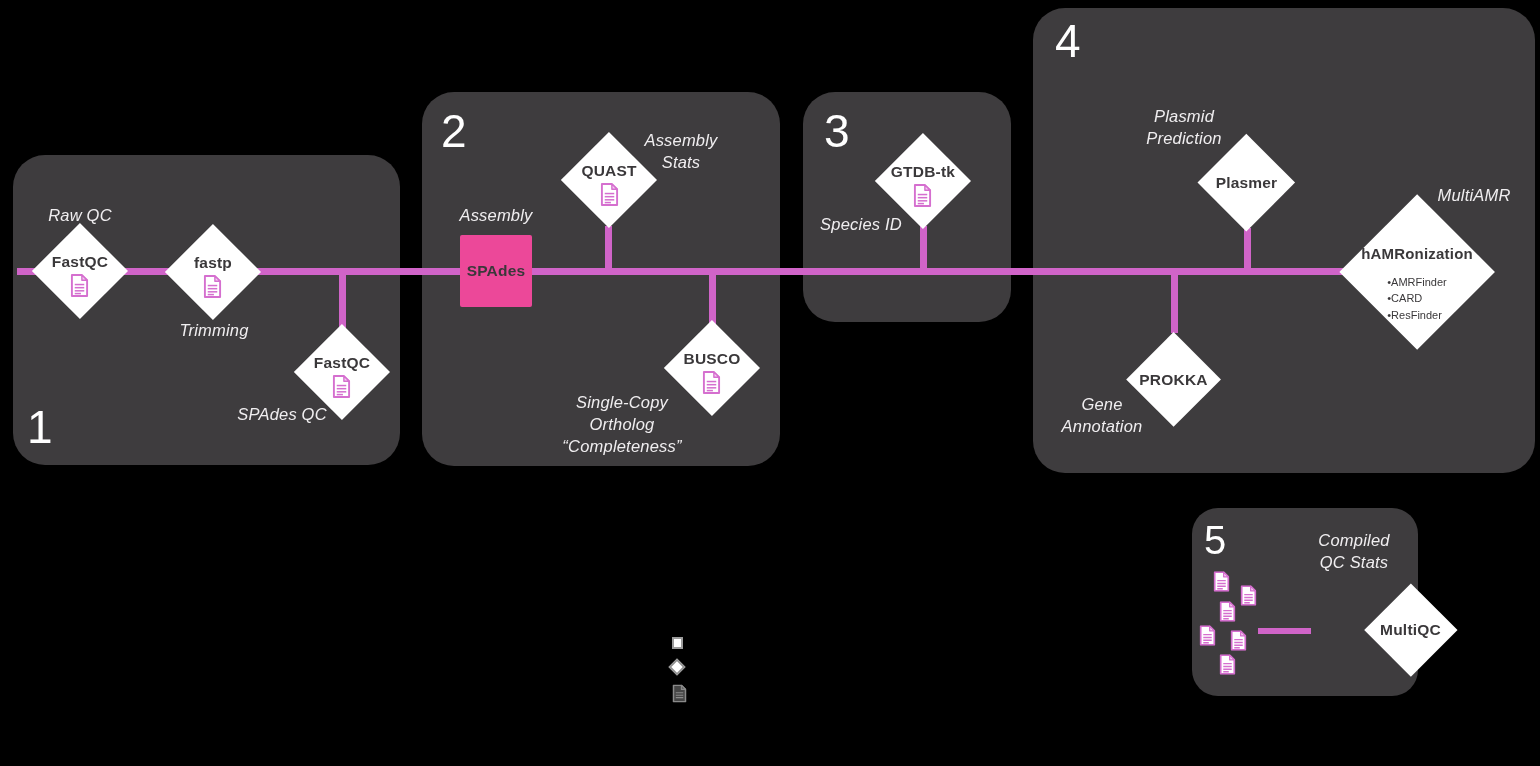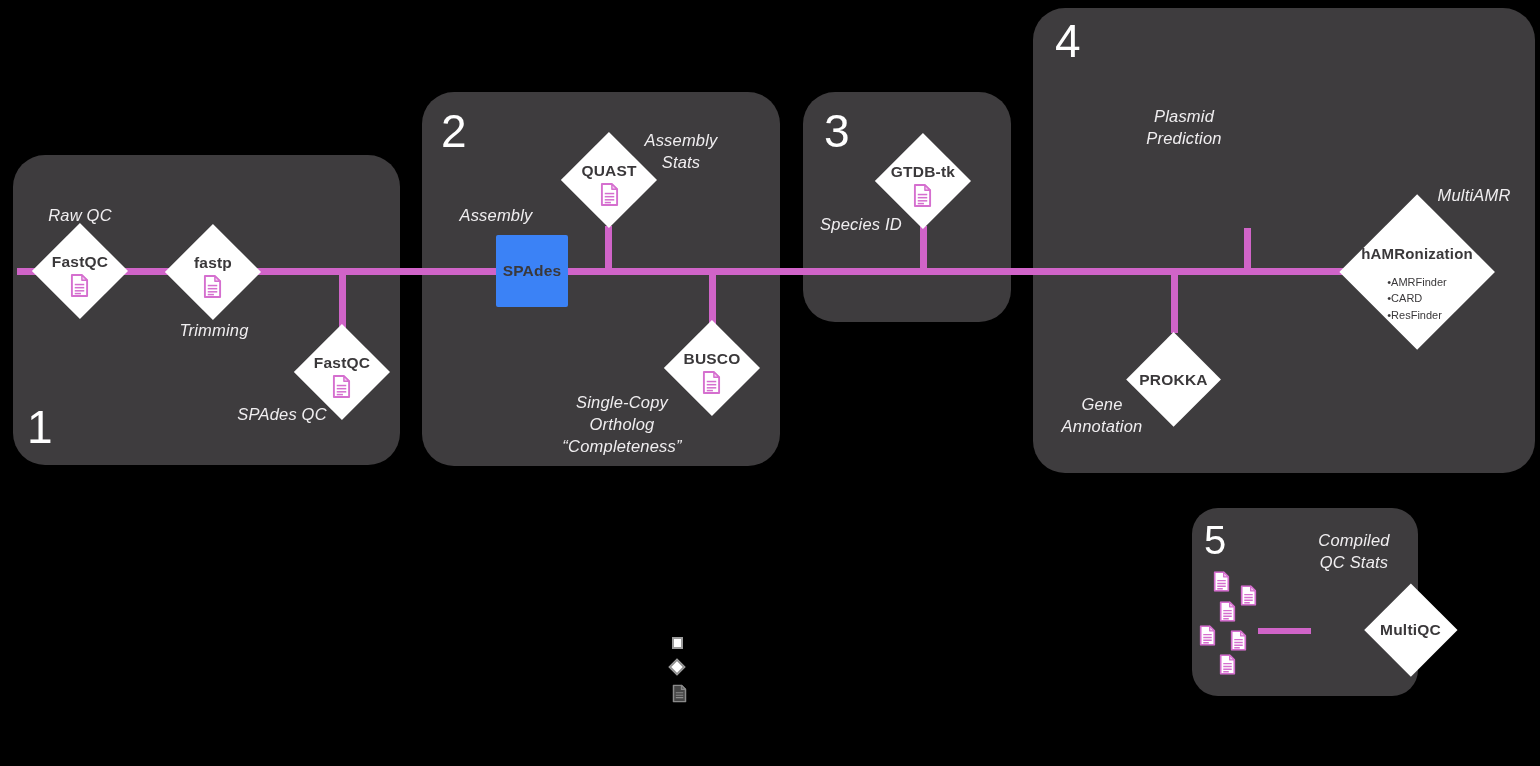--- a/index.html
+++ b/index.html
@@ -20,21 +20,21 @@
   .diamond { position: absolute; z-index: 3; display: flex; align-items: center; justify-content: center; }
   .diamond-shape {
     position: absolute; left: 14.65%; top: 14.65%; width: 70.7%; height: 70.7%;
     background: #fff; transform: rotate(45deg);
   }
   .diamond-content {
     position: relative; z-index: 1; display: flex; flex-direction: column;
     align-items: center; gap: 3px; transform: translateY(4px);
   }
   .tool-name { color: #3a383a; font-size: 15.5px; font-weight: 700; letter-spacing: 0.2px; }
-  .spades-box { position: absolute; z-index: 3; background: #3b82f6; display: flex; align-items: center; justify-content: center; border-radius: 2px; margin-left: 36px; }
+  .spades-box { position: absolute; z-index: 3; background: #ec4899; display: flex; align-items: center; justify-content: center; border-radius: 2px; }
   .doc-icon { width: 19px; height: 23px; display: block; }
   .amr-content { transform: translateY(12px); gap: 12px; }
   .amr-name { font-size: 15px; }
   .amr-list { list-style: none; margin: 0; padding: 0; }
   .amr-list li { font-size: 11px; font-weight: 400; color: #3a383a; line-height: 1.5; text-align: left; }
   .amr-list li::before { content: "\2022 "; }
   .p5-doc { position: absolute; z-index: 3; width: 17px; height: 21px; }
   .legend-square { position: absolute; z-index: 3; width: 11px; height: 12px; background: #fff; border: 2px solid #9b9b9b; }
   .legend-diamond { position: absolute; z-index: 3; width: 12px; height: 12px; background: #fff; border: 2px solid #8f8f8f; transform: rotate(45deg); }
   .legend-doc { position: absolute; z-index: 3; width: 15px; height: 19px; }
@@ -163,20 +163,26 @@
   <div class="diamond" style="left:664px;top:320px;width:96px;height:96px">
     <div class="diamond-shape"></div>
     <div class="diamond-content">
       <span class="tool-name">BUSCO</span>
       <svg class="doc-icon" viewBox="0 0 20 24">
           <use href="#doc-pink"></use>
         </svg>
     </div>
   </div>
 
+  <div class="diamond" style="left:1198px;top:134px;width:97px;height:97px">
+    <div class="diamond-shape"></div>
+    <div class="diamond-content" style="transform:none">
+      <span class="tool-name">Plasmer</span>
+    </div>
+  </div>
   <div class="diamond" style="left:1339px;top:194px;width:156px;height:156px">
     <div class="diamond-shape"></div>
     <div class="diamond-content amr-content">
       <span class="tool-name amr-name">hAMRonization</span>
       <ul class="amr-list">
         <li>AMRFinder</li>
         <li>CARD</li>
         <li>ResFinder</li>
       </ul>
     </div>

